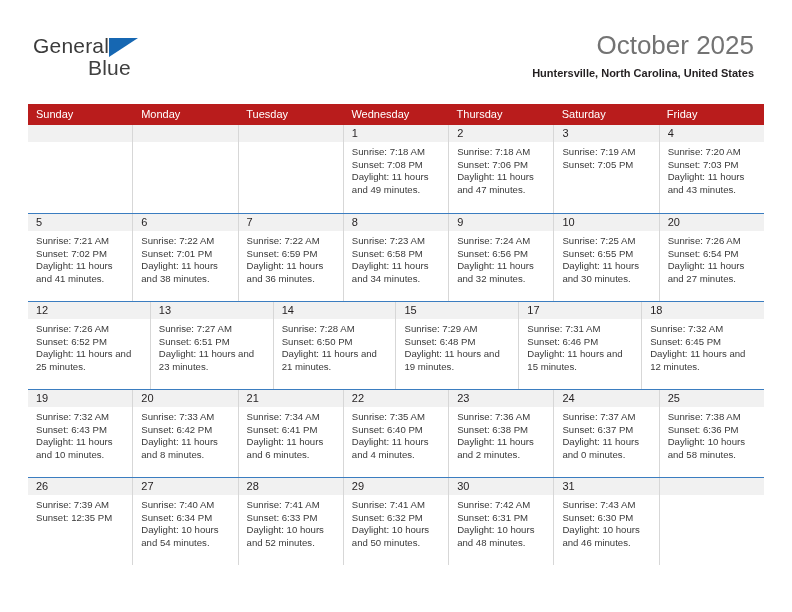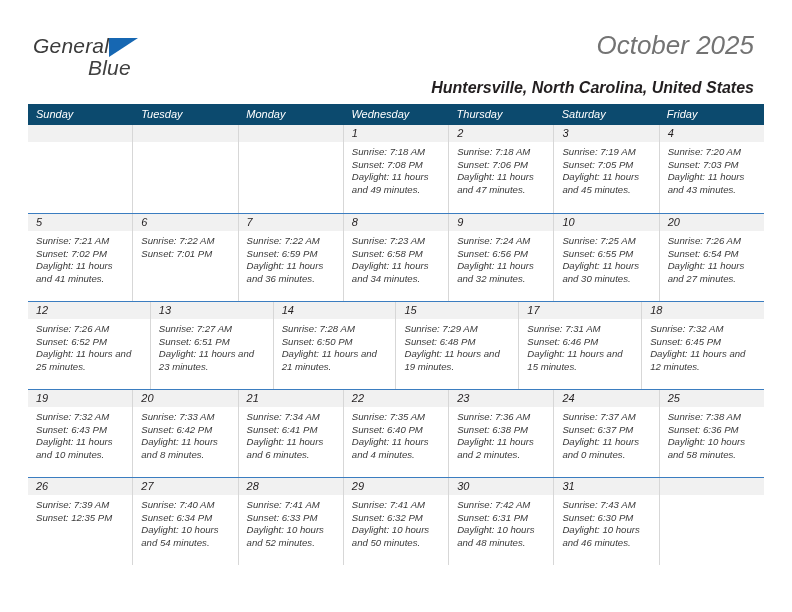--- a/index.html
+++ b/index.html
@@ -12,21 +12,20 @@
     height: 612px;
     font-family: "Liberation Sans", sans-serif;
     color: #231f20;
     overflow: hidden;
   }
   .page {
     position: relative;
     width: 792px;
     height: 612px;
     box-sizing: border-box;
-    font-style: italic;
   }
 
   
   .header {
     position: absolute;
     left: 0; top: 0;
     width: 792px;
     height: 102px;
   }
   .logo {
@@ -68,38 +67,38 @@
     text-align: right;
   }
   .month-title {
     font-size: 26px;
     font-weight: normal;
     color: #737373;
     line-height: 32px;
     white-space: nowrap;
   }
   .location {
-    margin-top: 19px;
-    font-size: 16px;
+    margin-top: 4px;
+    font-size: 11px;
     font-weight: bold;
     color: #231f20;
     line-height: 16px;
     white-space: nowrap;
   }
 
   
   .calendar {
     position: absolute;
     left: 28px;
     top: 104px;
     width: 736px;
   }
   .cal-head {
     display: flex;
-    background: #0c4a6e;
+    background: #b91c1c;
     height: 21px;
   }
   .cal-head .hcell {
     flex: 1 1 0;
     color: #ffffff;
     font-size: 11px;
     line-height: 21px;
     padding-left: 8px;
     box-sizing: border-box;
     white-space: nowrap;
@@ -160,22 +159,22 @@
 
     <div class="title-block">
       <div class="month-title">October 2025</div>
       <div class="location">Huntersville, North Carolina, United States</div>
     </div>
   </div>
 
   <div class="calendar">
     <div class="cal-head" id="weekday-row">
         <div class="hcell">Sunday</div>
+        <div class="hcell">Monday</div>
         <div class="hcell">Tuesday</div>
-        <div class="hcell">Monday</div>
         <div class="hcell">Wednesday</div>
         <div class="hcell">Thursday</div>
         <div class="hcell">Saturday</div>
         <div class="hcell">Friday</div>
       </div>
     <div id="weeks-container">
         <div class="week">
           <div class="cell empty">
             <div class="daynum"></div>
           </div>
@@ -199,21 +198,20 @@
               <div>Sunrise: 7:18 AM</div>
               <div>Sunset: 7:06 PM</div>
               <div class="daylight">Daylight: 11 hours and 47 minutes.</div>
             </div>
           </div>
           <div class="cell">
             <div class="daynum">3</div>
             <div class="info">
               <div>Sunrise: 7:19 AM</div>
               <div>Sunset: 7:05 PM</div>
-              <div class="daylight">Daylight: 11 hours and 45 minutes.</div>
             </div>
           </div>
           <div class="cell">
             <div class="daynum">4</div>
             <div class="info">
               <div>Sunrise: 7:20 AM</div>
               <div>Sunset: 7:03 PM</div>
               <div class="daylight">Daylight: 11 hours and 43 minutes.</div>
             </div>
           </div>
@@ -225,20 +223,21 @@
               <div>Sunrise: 7:21 AM</div>
               <div>Sunset: 7:02 PM</div>
               <div class="daylight">Daylight: 11 hours and 41 minutes.</div>
             </div>
           </div>
           <div class="cell">
             <div class="daynum">6</div>
             <div class="info">
               <div>Sunrise: 7:22 AM</div>
               <div>Sunset: 7:01 PM</div>
+              <div class="daylight">Daylight: 11 hours and 38 minutes.</div>
             </div>
           </div>
           <div class="cell">
             <div class="daynum">7</div>
             <div class="info">
               <div>Sunrise: 7:22 AM</div>
               <div>Sunset: 6:59 PM</div>
               <div class="daylight">Daylight: 11 hours and 36 minutes.</div>
             </div>
           </div>

